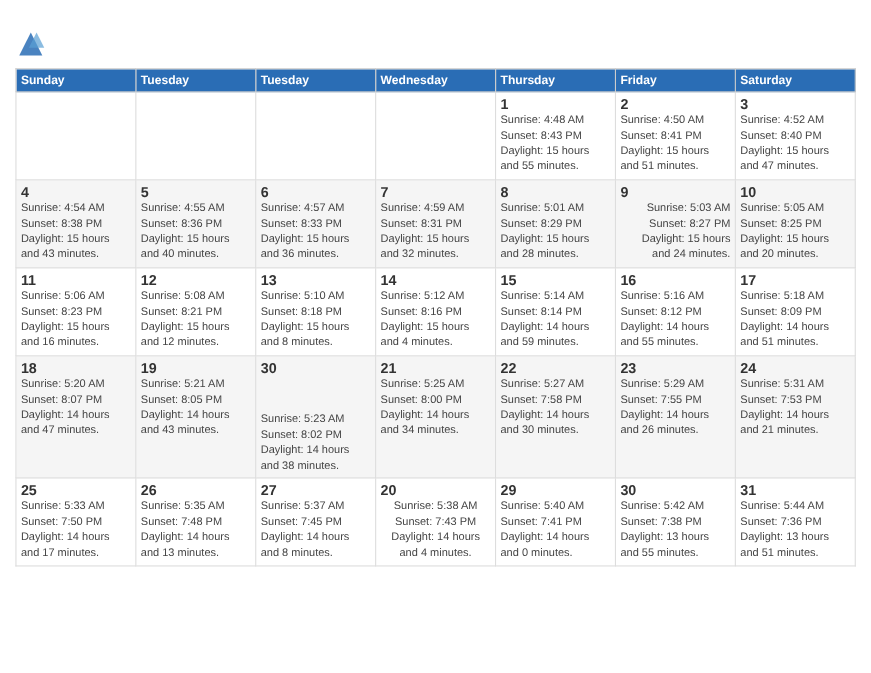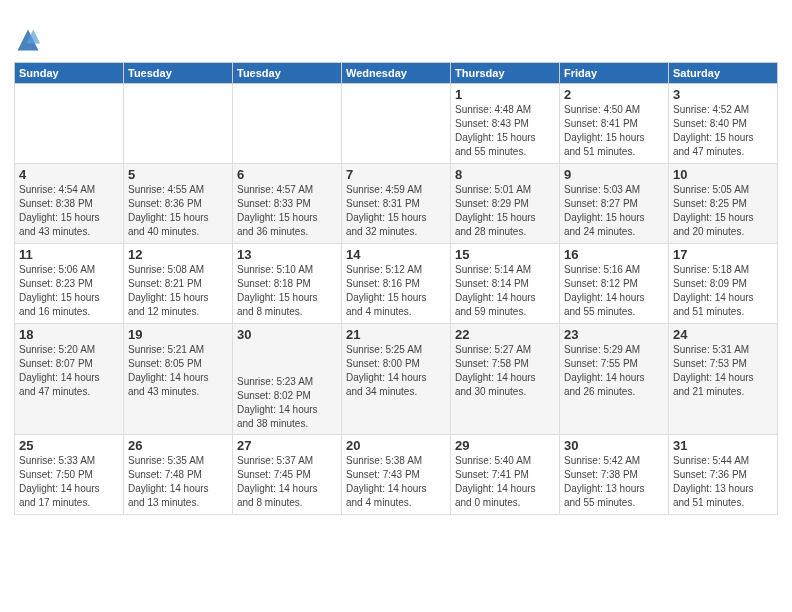--- a/index.html
+++ b/index.html
@@ -183,21 +183,21 @@
           </td>
           <td>
             <span class="day-number">8</span>
             <div class="day-info" style="white-space: pre-line;">Sunrise: 5:01 AM
 Sunset: 8:29 PM
 Daylight: 15 hours
 and 28 minutes.</div>
           </td>
           <td>
             <span class="day-number">9</span>
-            <div class="day-info" style="white-space: pre-line;">Sunrise: 5:03 AM
+            <div class="day-info" style="white-space: pre-line; text-align: right;">Sunrise: 5:03 AM
 Sunset: 8:27 PM
 Daylight: 15 hours
 and 24 minutes.</div>
           </td>
           <td>
             <span class="day-number">10</span>
             <div class="day-info" style="white-space: pre-line;">Sunrise: 5:05 AM
 Sunset: 8:25 PM
 Daylight: 15 hours
 and 20 minutes.</div>
@@ -322,21 +322,21 @@
           </td>
           <td>
             <span class="day-number">27</span>
             <div class="day-info" style="white-space: pre-line;">Sunrise: 5:37 AM
 Sunset: 7:45 PM
 Daylight: 14 hours
 and 8 minutes.</div>
           </td>
           <td>
             <span class="day-number">20</span>
-            <div class="day-info" style="white-space: pre-line;">Sunrise: 5:38 AM
+            <div class="day-info" style="white-space: pre-line; text-align: center;">Sunrise: 5:38 AM
 Sunset: 7:43 PM
 Daylight: 14 hours
 and 4 minutes.</div>
           </td>
           <td>
             <span class="day-number">29</span>
             <div class="day-info" style="white-space: pre-line;">Sunrise: 5:40 AM
 Sunset: 7:41 PM
 Daylight: 14 hours
 and 0 minutes.</div>

